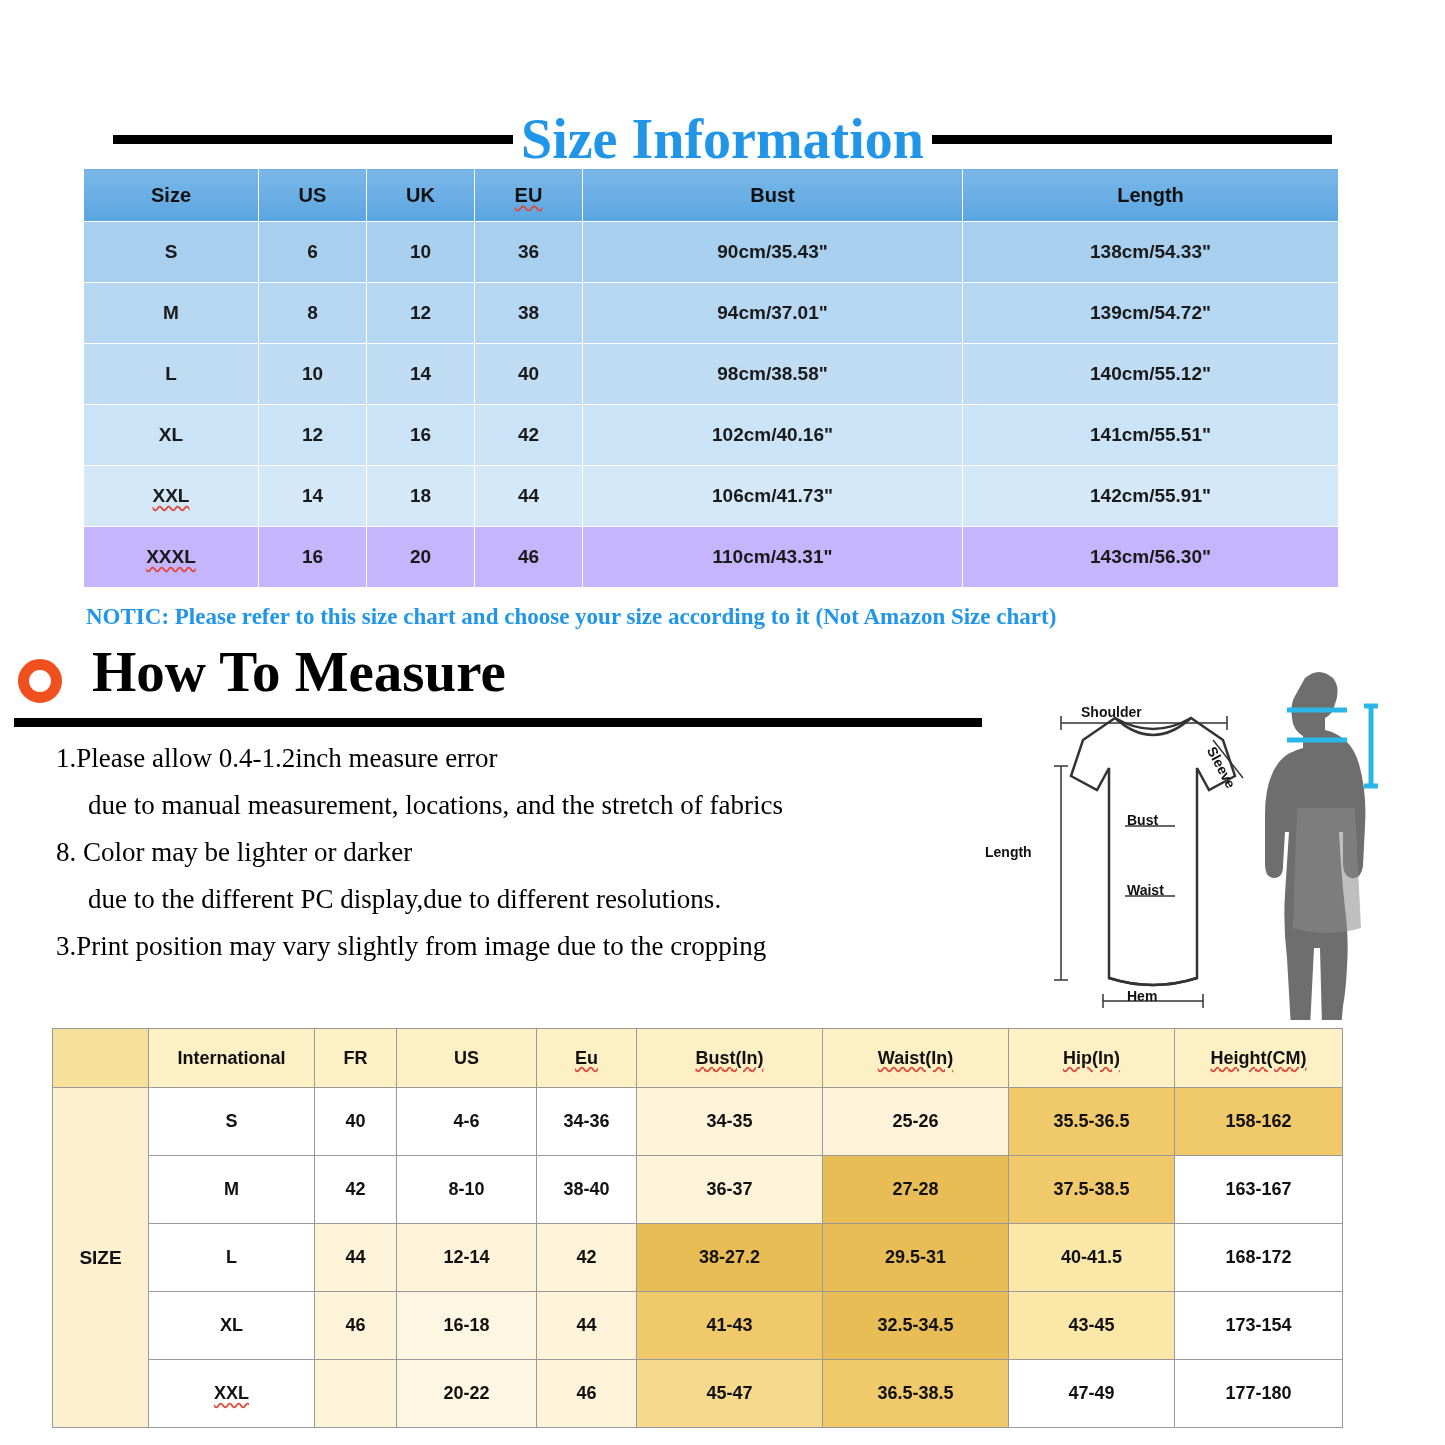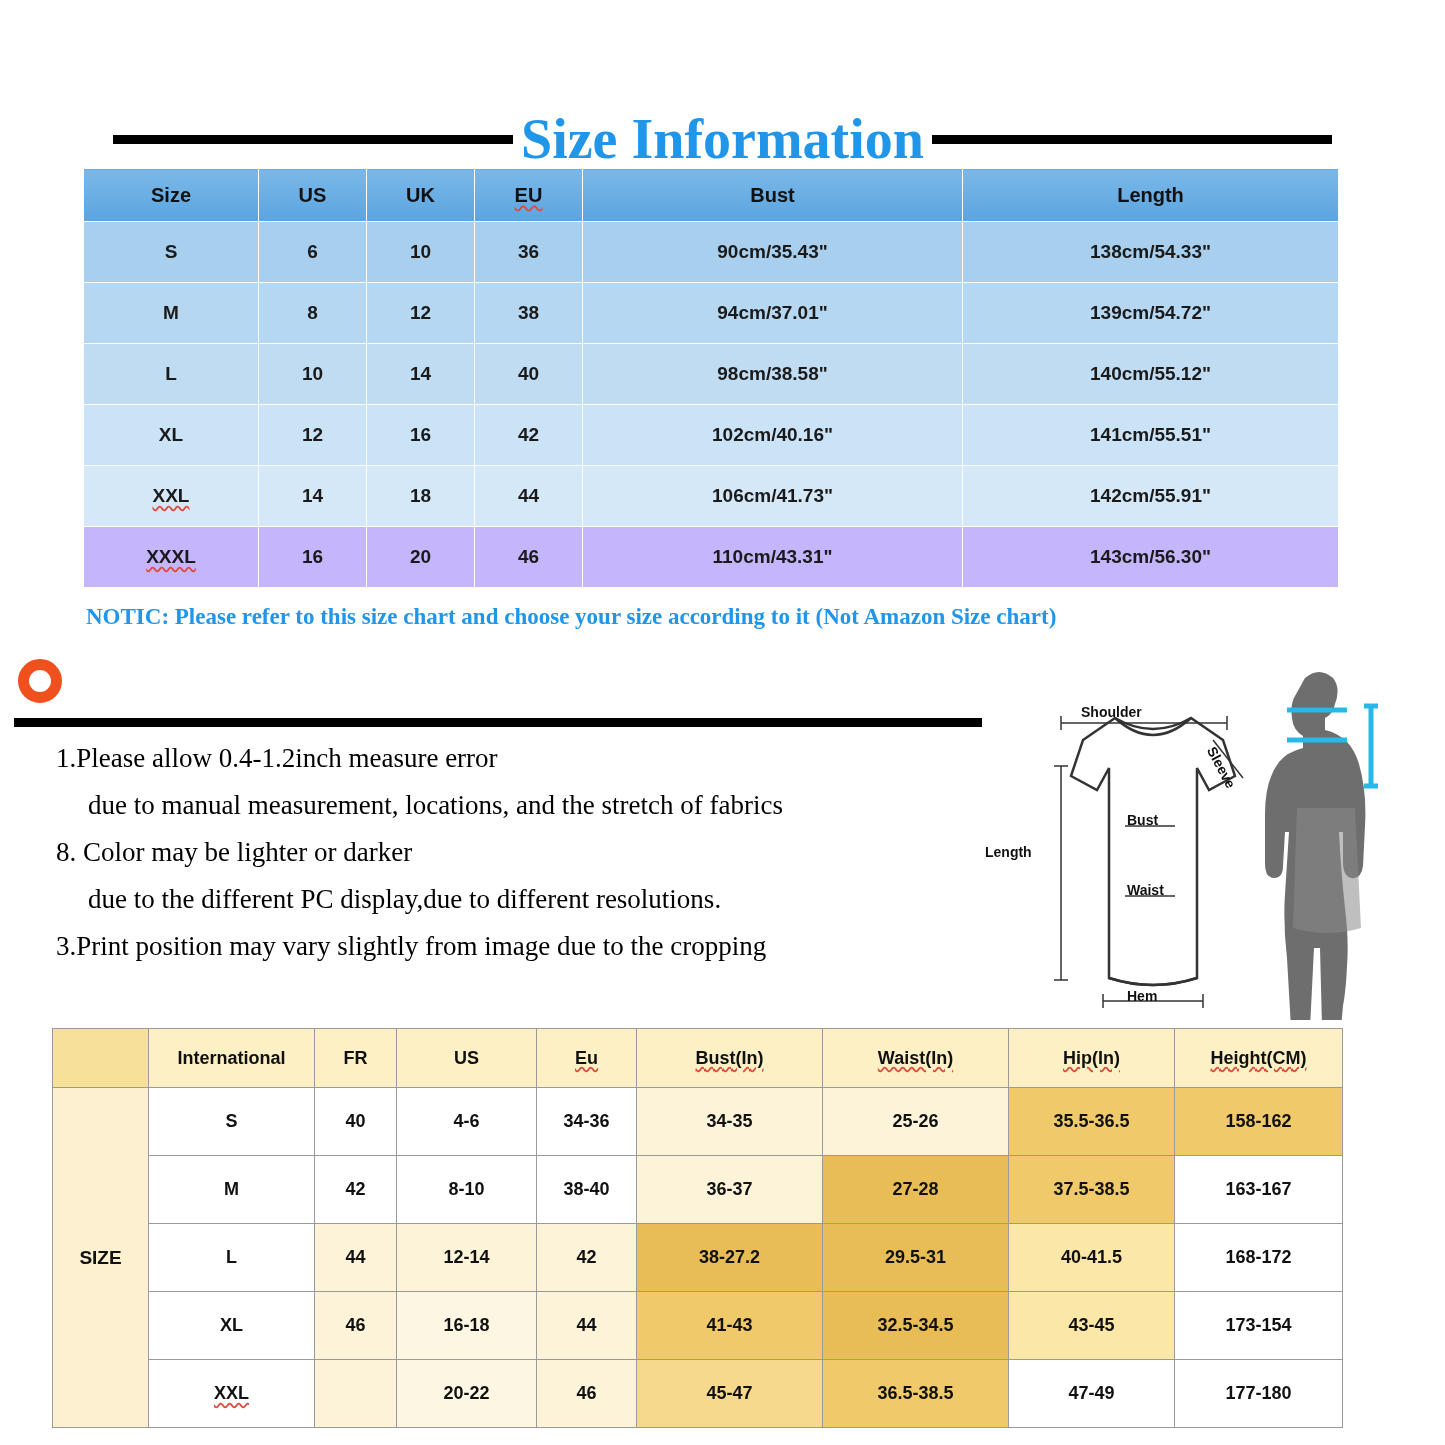--- a/index.html
+++ b/index.html
@@ -288,20 +288,21 @@
       <td>110cm/43.31"</td>
       <td>143cm/56.30"</td>
     </tr>
   </tbody>
 </table>
 
 <div class="notice">NOTIC: Please refer to this size chart and choose your size according to it (Not Amazon Size chart)</div>
 
 <div class="htm-wrap">
   <div class="htm-ring"></div>
+  <div class="htm-title">How To Measure</div>
   <div class="htm-rule"></div>
 </div>
 
 <div class="instructions">
   <div class="line">1.Please allow 0.4-1.2inch measure error</div>
   <div class="line indent">due to manual measurement, locations, and the stretch of fabrics</div>
   <div class="line">8. Color may be lighter or darker</div>
   <div class="line indent">due to the different PC display,due to different resolutions.</div>
   <div class="line">3.Print position may vary slightly from image due to the cropping</div>
 </div>

